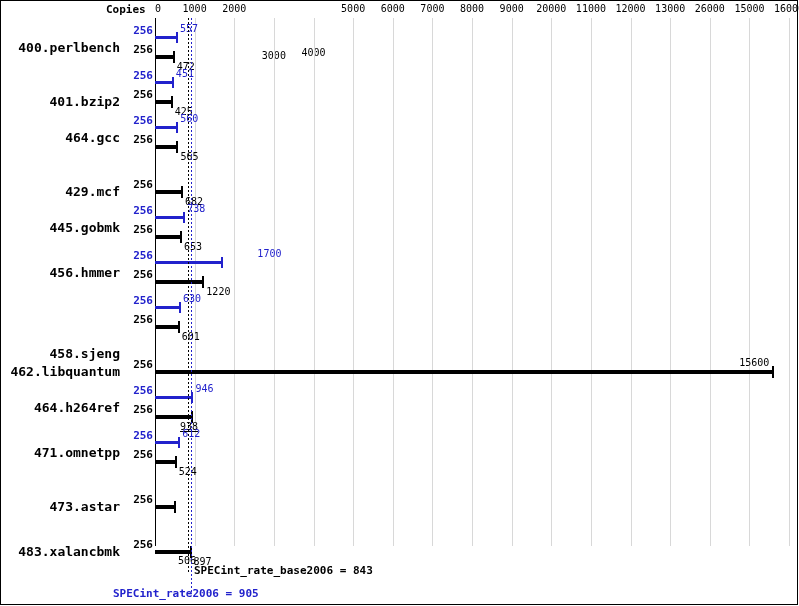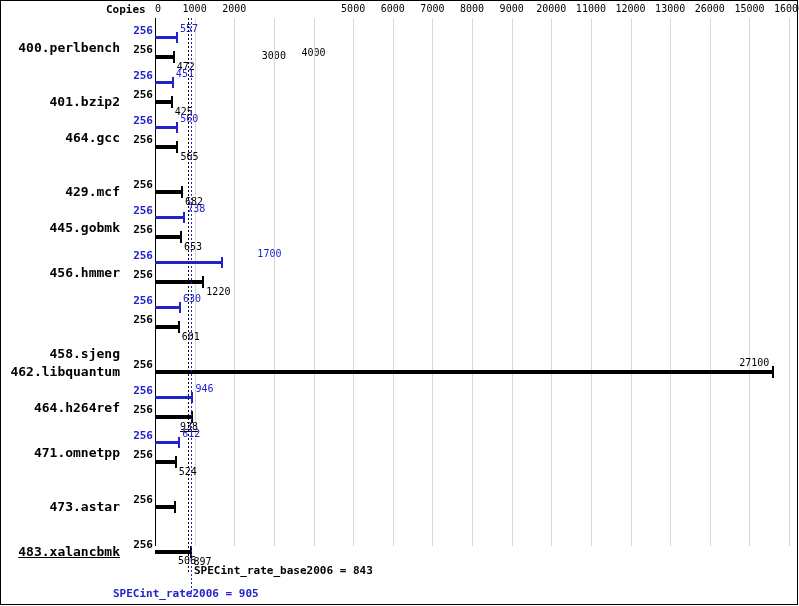--- a/index.html
+++ b/index.html
@@ -125,21 +125,21 @@
     <div class="row-label" style="top: 84.5px; margin-top: 9px;">401.bzip2</div>
     <div class="row-label" style="top: 129.5px;">464.gcc</div>
     <div class="row-label" style="top: 184px;">429.mcf</div>
     <div class="row-label" style="top: 219.5px;">445.gobmk</div>
     <div class="row-label" style="top: 264.5px; text-align: right;">456.hmmer</div>
     <div class="row-label" style="top: 309.5px; margin-top: 36px;">458.sjeng</div>
     <div class="row-label" style="top: 364px;">462.libquantum</div>
     <div class="row-label" style="top: 399.5px;">464.h264ref</div>
     <div class="row-label" style="top: 444.5px;">471.omnetpp</div>
     <div class="row-label" style="top: 499px;">473.astar</div>
-    <div class="row-label" style="top: 544px; text-decoration: underline;">483.xalancbmk</div>
+    <div class="row-label" style="top: 544px;">483.xalancbmk</div>
   </div>
 <div id="copiescol">
     <div class="copies peak" style="top: 24px;">256</div>
     <div class="copies" style="top: 43px;">256</div>
     <div class="copies peak" style="top: 69px;">256</div>
     <div class="copies" style="top: 88px;">256</div>
     <div class="copies peak" style="top: 114px;">256</div>
     <div class="copies" style="top: 133px;">256</div>
     <div class="copies" style="top: 178px;">256</div>
     <div class="copies peak" style="top: 204px;">256</div>
@@ -225,21 +225,21 @@
     <div class="cap" style="left: 47.3481px; top: 270px; height: 12px;"></div>
     <div class="val" style="top: 280px; left: 51.3481px;">1220</div>
     <div class="bar peak" style="left: 0px; top: 300px; width: 24.9667px;"></div>
     <div class="cap peak" style="left: 23.9667px; top: 296px; height: 11px;"></div>
     <div class="val peak" style="left: 27.9667px; top: 287px;">630</div>
     <div class="bar" style="left: 0px; top: 319px; width: 23.8174px;"></div>
     <div class="cap" style="left: 22.8174px; top: 315px; height: 12px;"></div>
     <div class="val" style="top: 325px; left: 26.8174px;">601</div>
     <div class="bar" style="left: 0px; top: 364px; width: 618.222px;"></div>
     <div class="cap" style="left: 617.222px; top: 360px; height: 12px;"></div>
-    <div class="val" style="top: 351px; left: 584.222px;">27100</div>
+    <div class="val" style="top: 351px; left: 584.222px;">15600</div>
     <div class="bar peak" style="left: 0px; top: 390px; width: 37.4896px;"></div>
     <div class="cap peak" style="left: 36.4896px; top: 386px; height: 11px;"></div>
     <div class="val peak" style="left: 40.4896px; top: 377px;">946</div>
     <div class="bar" style="left: 0px; top: 409px; width: 37.1726px;"></div>
     <div class="cap" style="left: 36.1726px; top: 405px; height: 12px;"></div>
     <div class="val" style="top: 415px; left: 25px; text-decoration: underline;">938</div>
     <div class="bar peak" style="left: 0px; top: 435px; width: 24.2533px;"></div>
     <div class="cap peak" style="left: 23.2533px; top: 431px; height: 11px;"></div>
     <div class="val peak" style="left: 27.2533px; top: 422px;">612</div>
     <div class="bar" style="left: 0px; top: 454px; width: 20.7659px;"></div>

